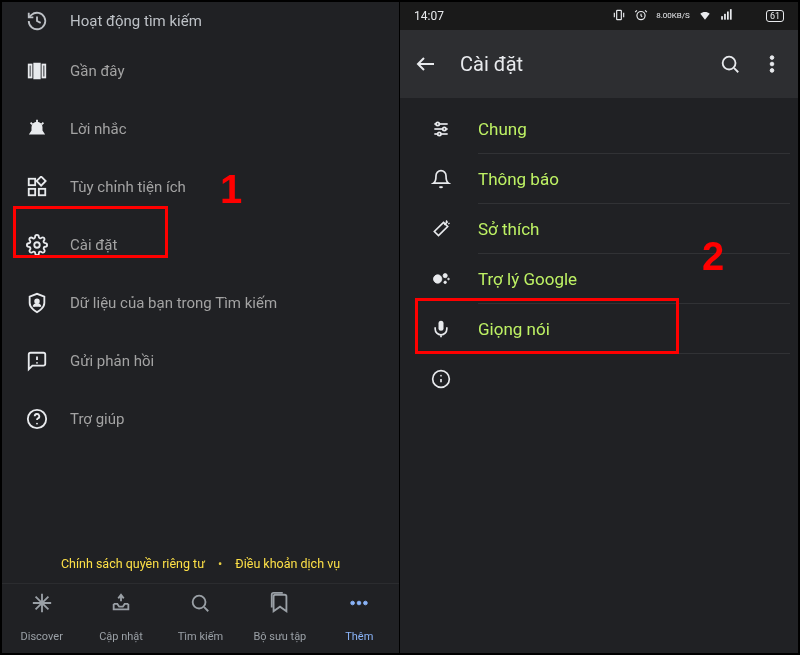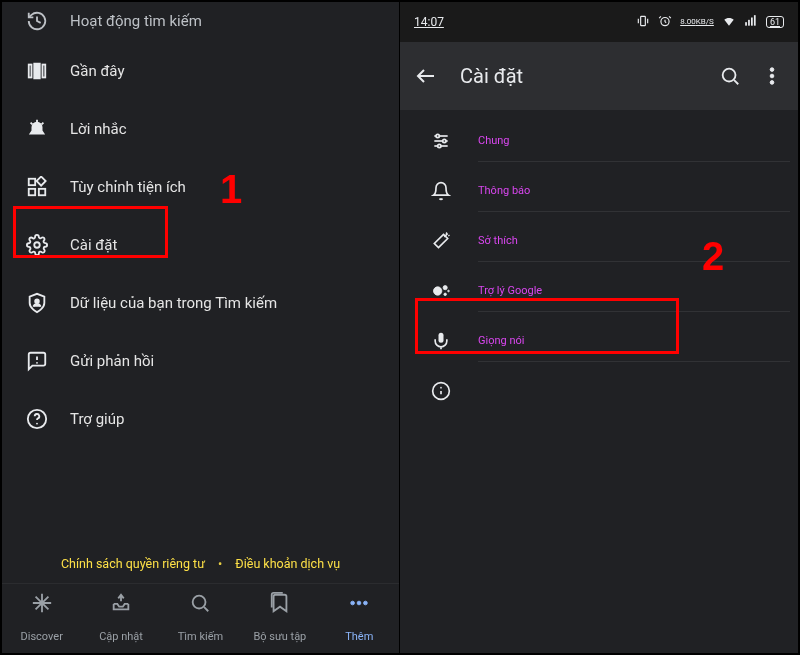--- a/index.html
+++ b/index.html
@@ -50,21 +50,21 @@
     width: 22px;
     height: 22px;
     display: flex;
     align-items: center;
     justify-content: center;
     flex-shrink: 0;
   }
   .menu-icon svg { stroke: #e8eaed; fill: none; }
   .menu-label {
     font-size: 15px;
-    color: #e5e5e5;
+    color: #a3a3a3;
   }
   .truncated .menu-label { color: #bdc1c6; }
   .truncated .menu-icon svg { stroke: #bdc1c6; }
 
   .left-footer {
     padding: 14px 0 12px;
     text-align: center;
     font-size: 12.5px;
     color: #fde047;
   }
@@ -93,43 +93,43 @@
     width: 22px;
     height: 22px;
     display: flex;
     align-items: center;
     justify-content: center;
   }
   .tab-icon svg { stroke: currentColor; fill: none; }
 
   
   .status-bar {
-    height: 40px;
+    height: 28px;
     display: flex;
     align-items: center;
     padding: 0 14px;
     font-size: 12px;
     color: #e8eaed;
     justify-content: space-between;
     background: #1a1a1a;
-    text-decoration: underline;
   }
   .status-icons {
     display: flex;
     align-items: center;
     gap: 8px;
   }
   .status-speed { display: flex; flex-direction: row; line-height: .8; font-size: 8px; align-items: flex-end; }
   .battery {
     border: 1px solid #e8eaed;
     border-radius: 3px;
     padding: 0 3px;
     font-size: 9px;
     display: flex;
     align-items: center;
+    margin-left: 24px;
   }
 
   .app-bar {
     height: 68px;
     display: flex;
     align-items: center;
     padding: 0 14px;
     gap: 18px;
     background: #2d2e31;
   }
@@ -161,22 +161,22 @@
   .settings-icon {
     width: 22px;
     height: 22px;
     display: flex;
     align-items: center;
     justify-content: center;
     flex-shrink: 0;
   }
   .settings-icon svg { stroke: #e8eaed; fill: none; }
   .settings-label {
-    font-size: 11px;
-    color: #d946ef;
+    font-size: 17px;
+    color: #bef264;
     flex: 1;
     padding-bottom: 14px;
     margin-bottom: -14px;
     border-bottom: 1px solid rgba(255,255,255,.08);
   }
   .settings-item:last-child .settings-label { border-bottom: none; }
 
   
   .red-box {
     position: absolute;

